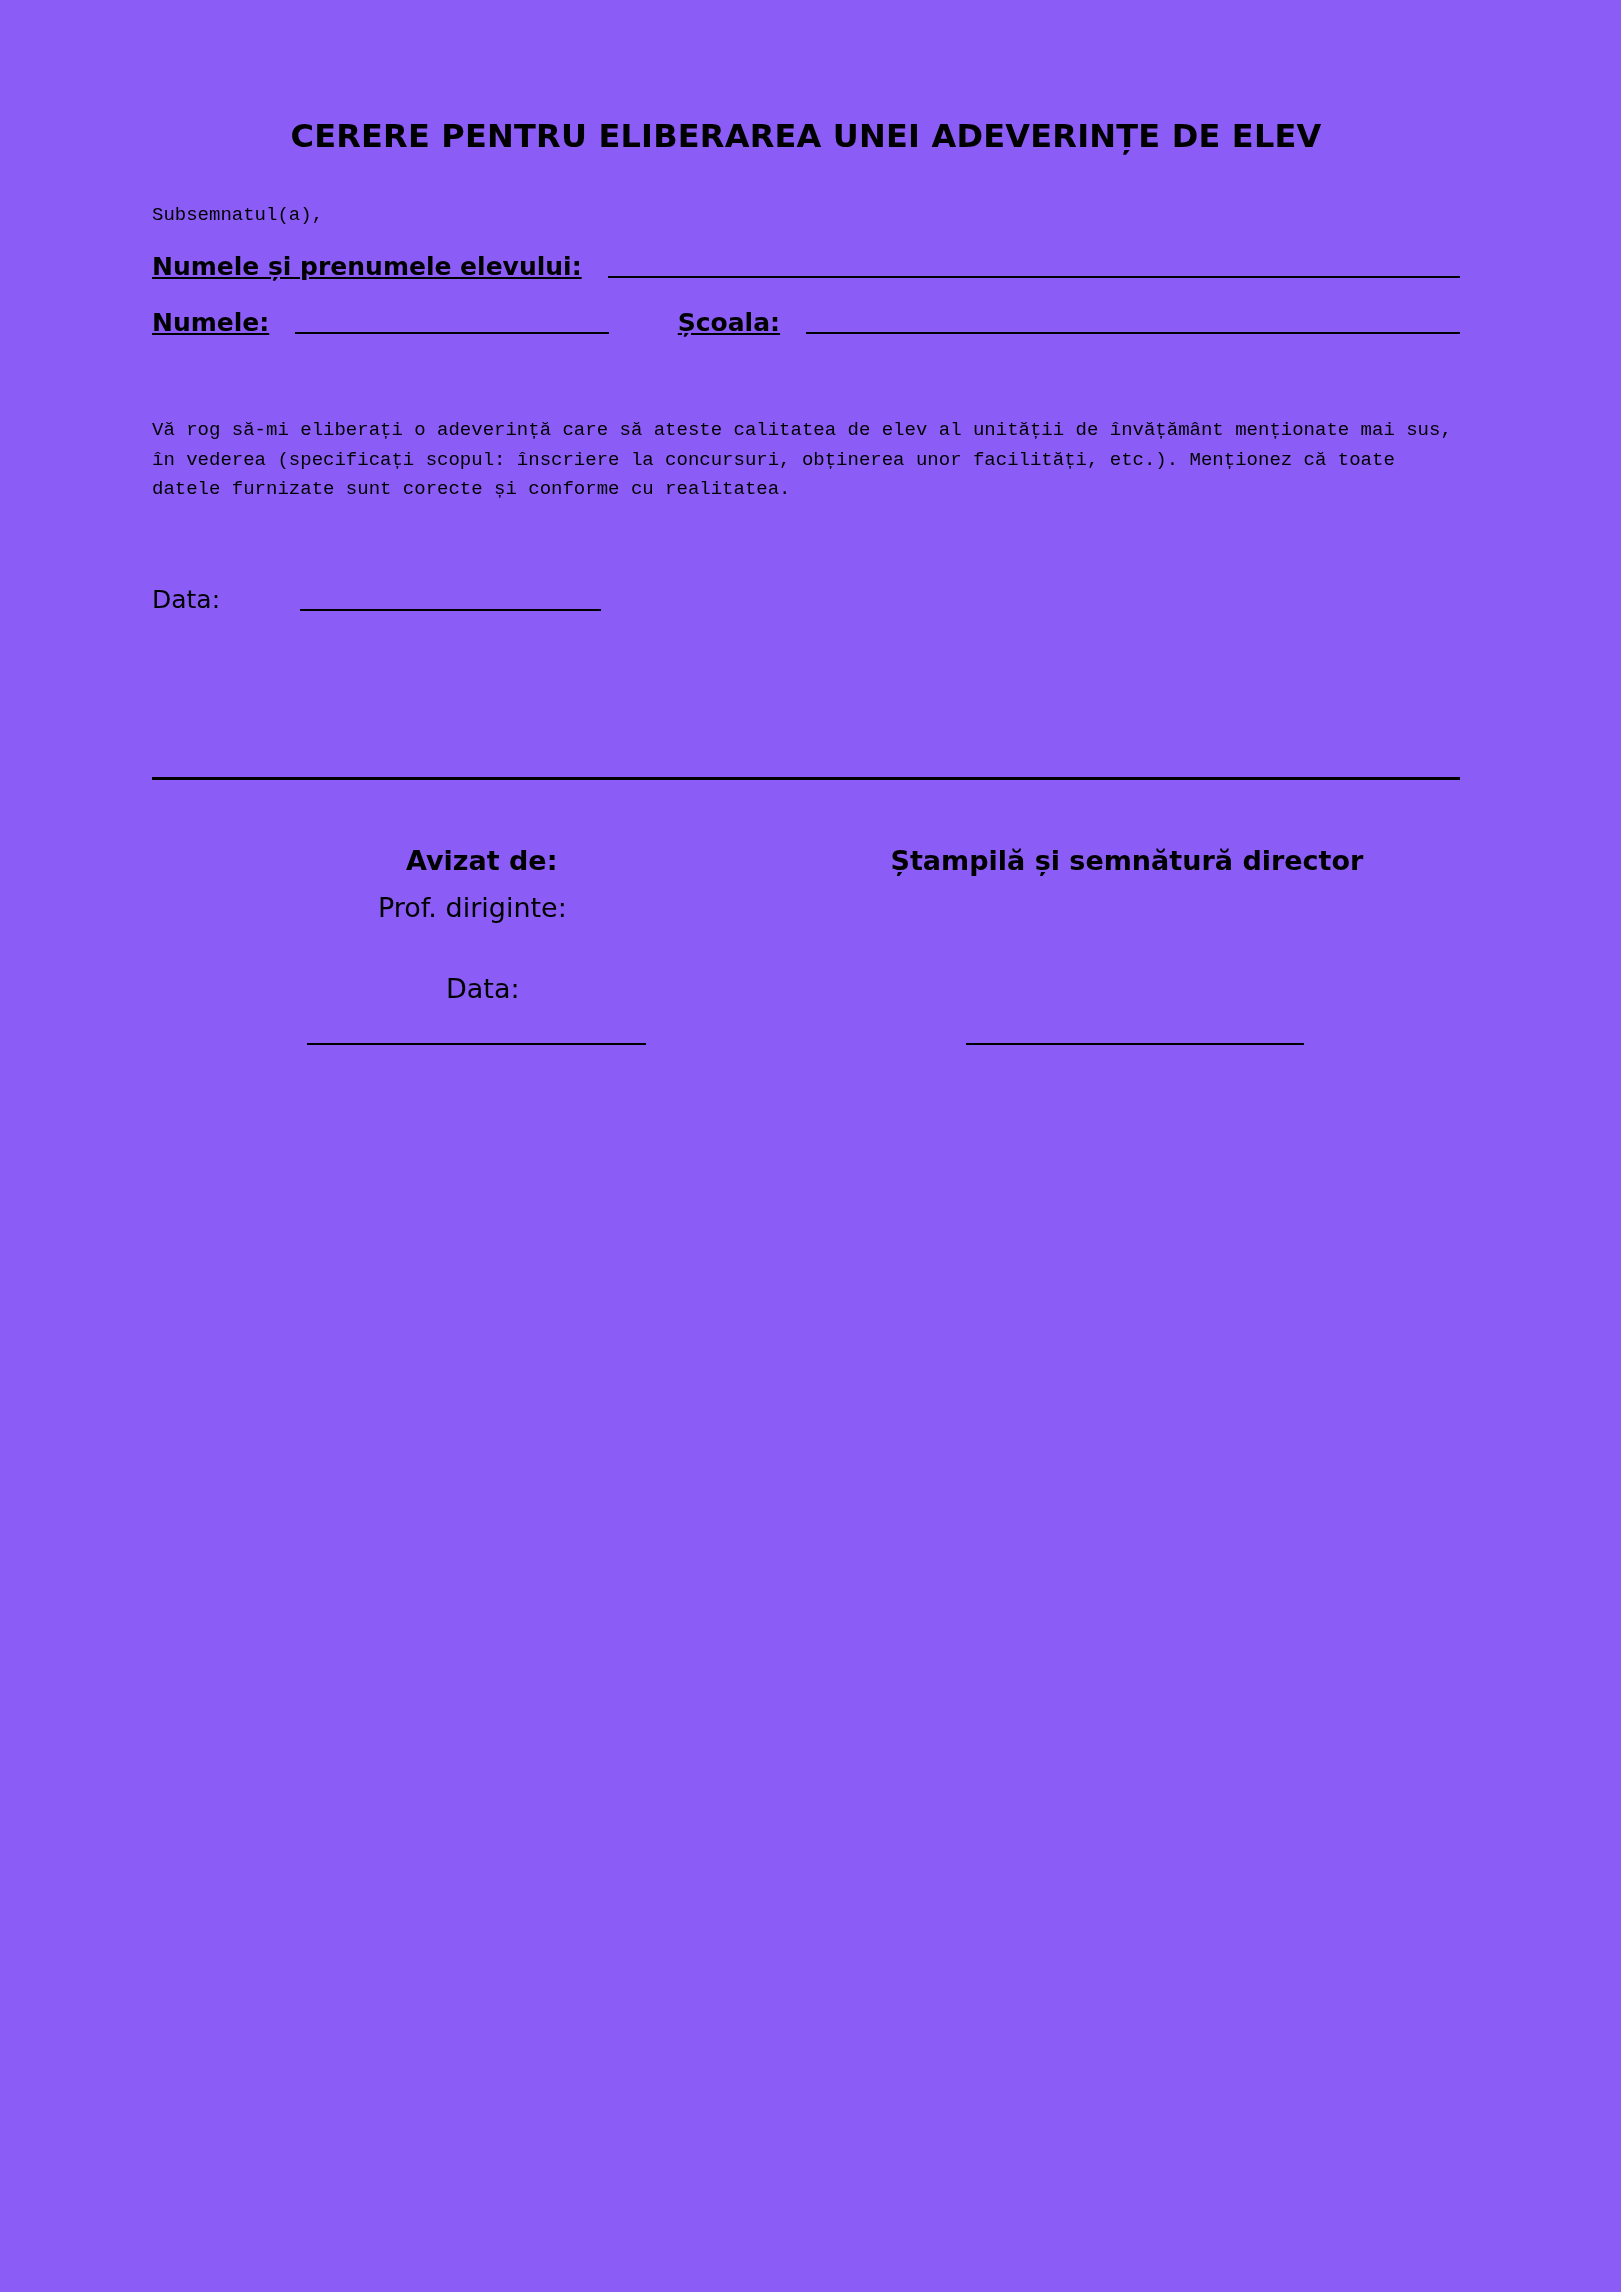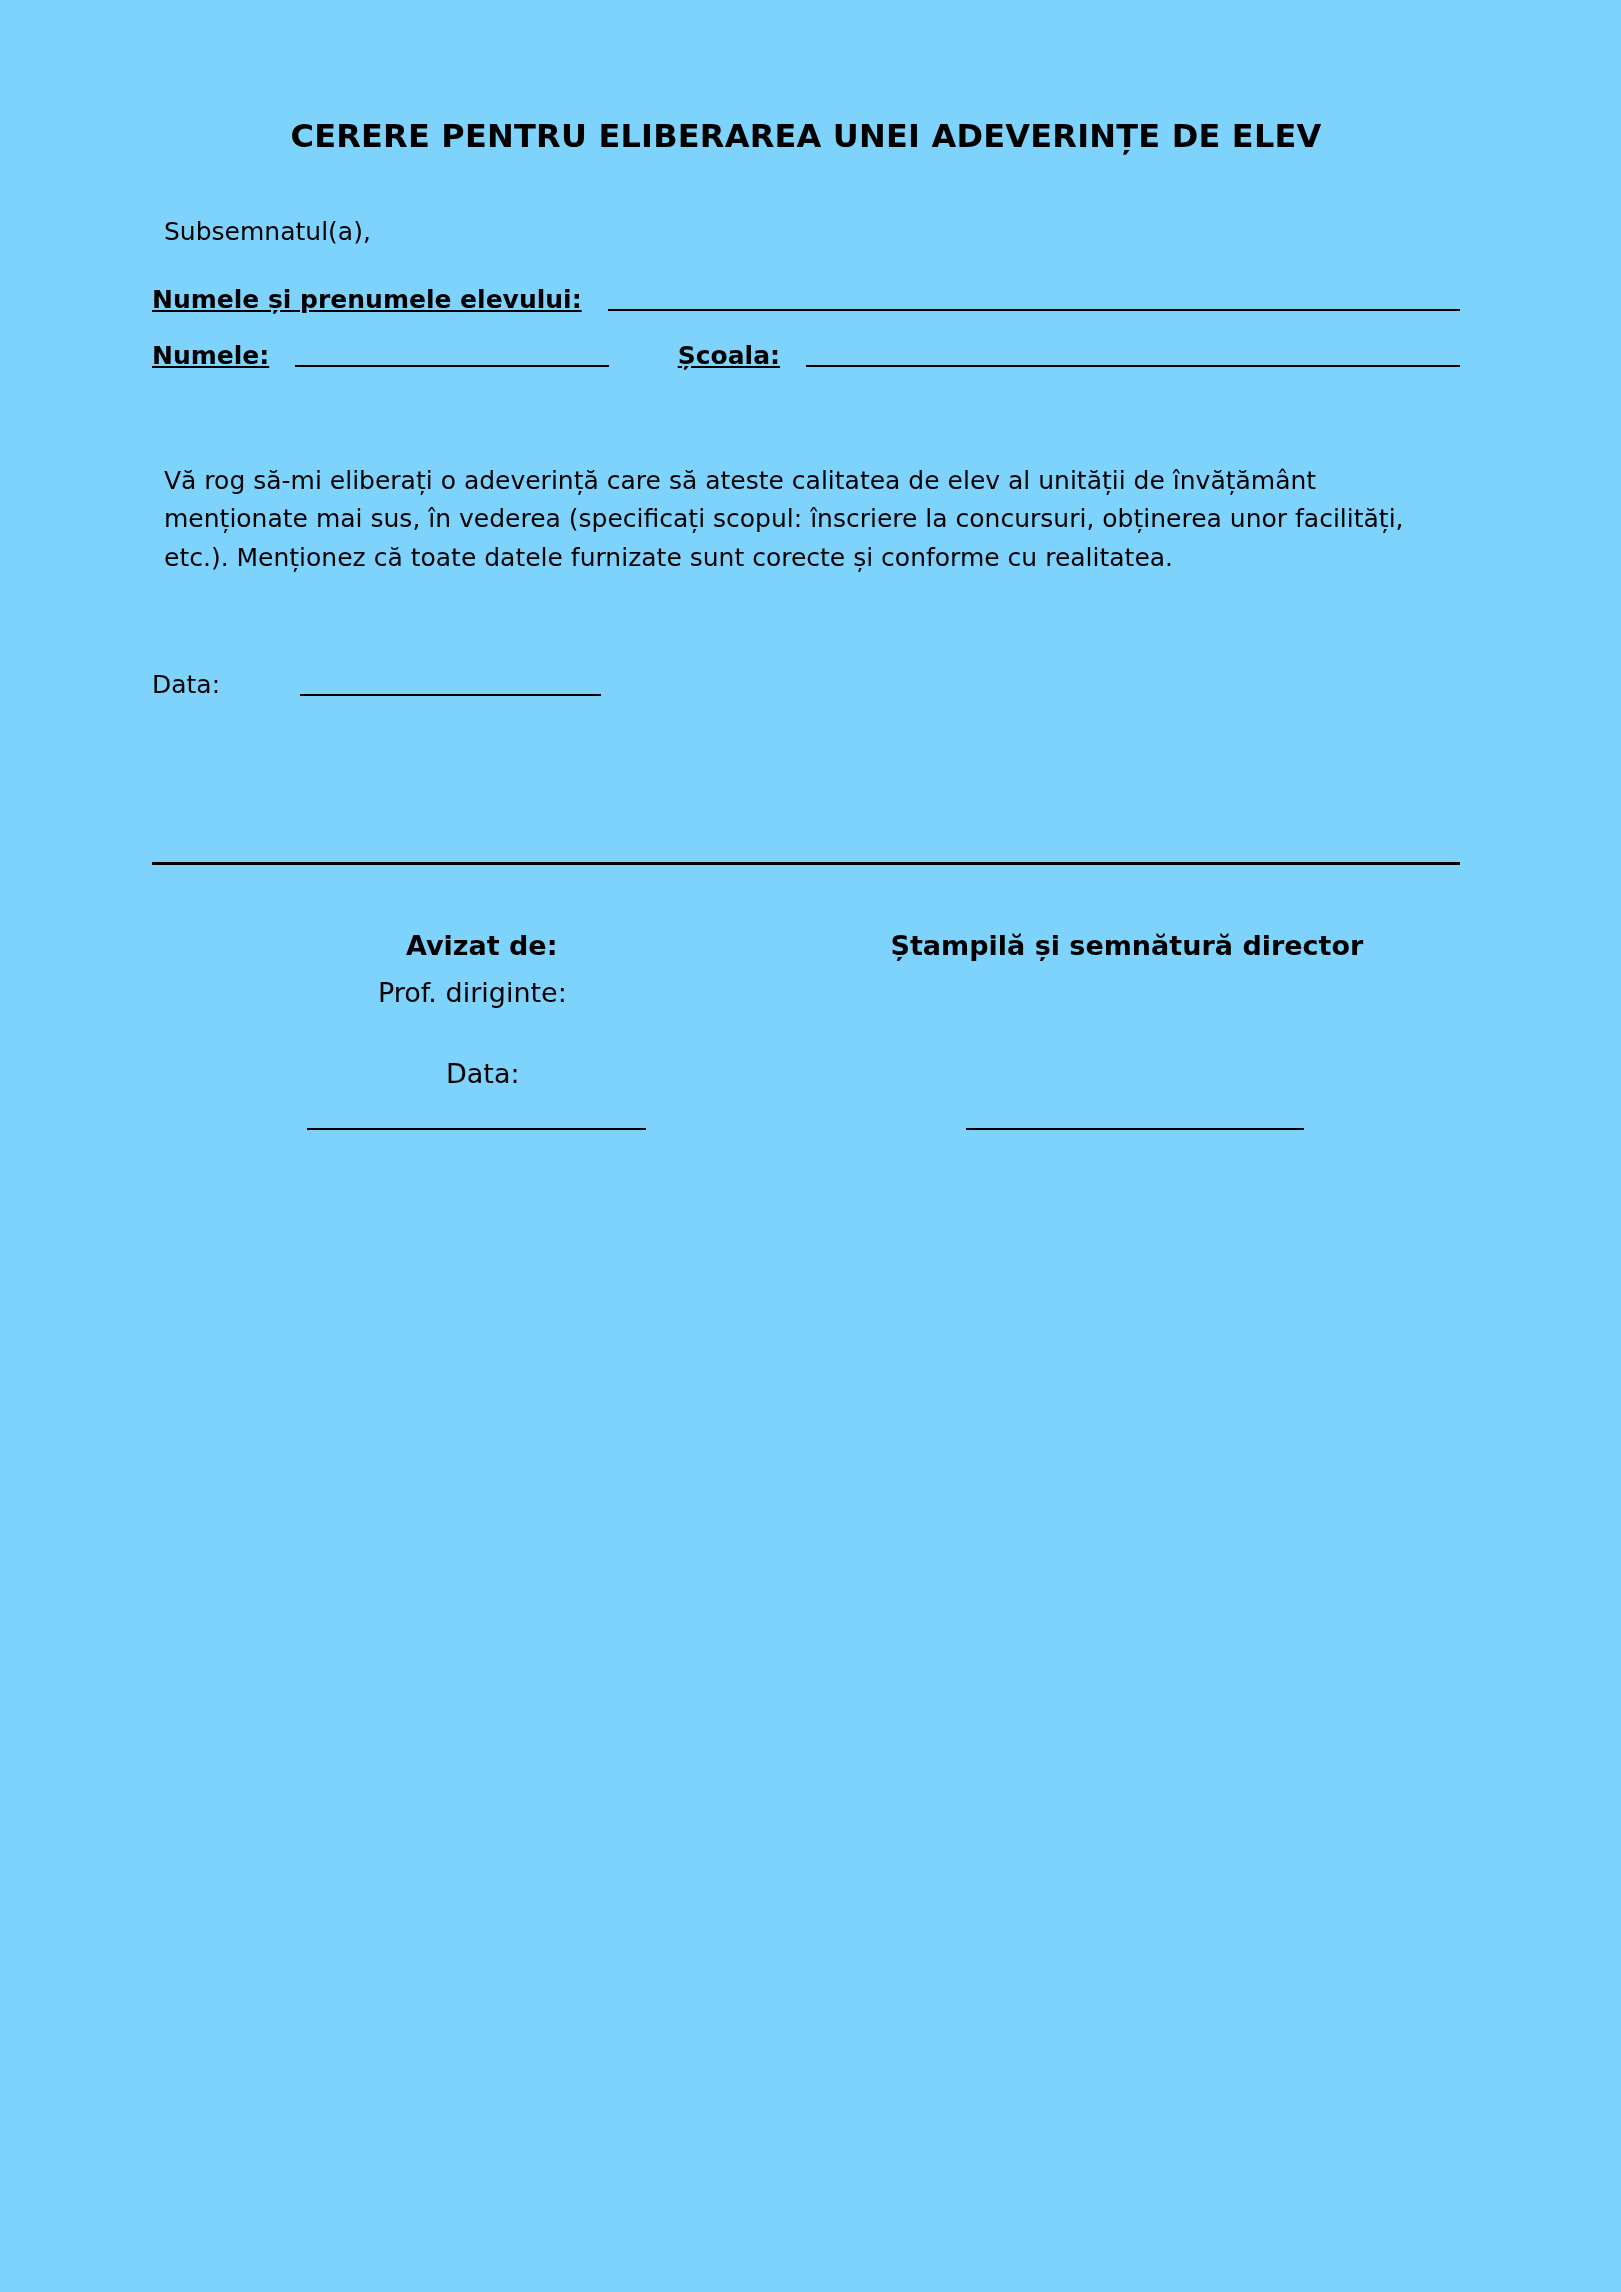--- a/index.html
+++ b/index.html
@@ -9,21 +9,21 @@
     background: #ffffff;
   }
   body {
     font-family: "DejaVu Sans", "Liberation Sans", sans-serif;
     color: #000000;
   }
   .page {
     position: relative;
     width: 1621px;
     height: 2293px;
-    background: #7dd3fc;
+    background: #8b5cf6;
     overflow: hidden;
     box-sizing: border-box;
   }
   .content {
     position: absolute;
     left: 152px;
     top: 0;
     width: 1308px;
   }
 
@@ -33,24 +33,25 @@
     font-size: 32px;
     font-weight: bold;
     letter-spacing: 0.2px;
     margin: 0;
     padding-top: 116px;
     line-height: 1.25;
   }
 
   
   .para {
-    font-size: 25px;
+    font-size: 19px;
     line-height: 1.55;
     font-weight: normal;
-    margin: 12px;
+    margin: 0;
+    font-family: Liberation Mono, monospace;
   }
   .bold { font-weight: bold; }
 
   
   .field-row {
     display: flex;
     align-items: flex-end;
     font-size: 25px;
     line-height: 1.4;
   }

